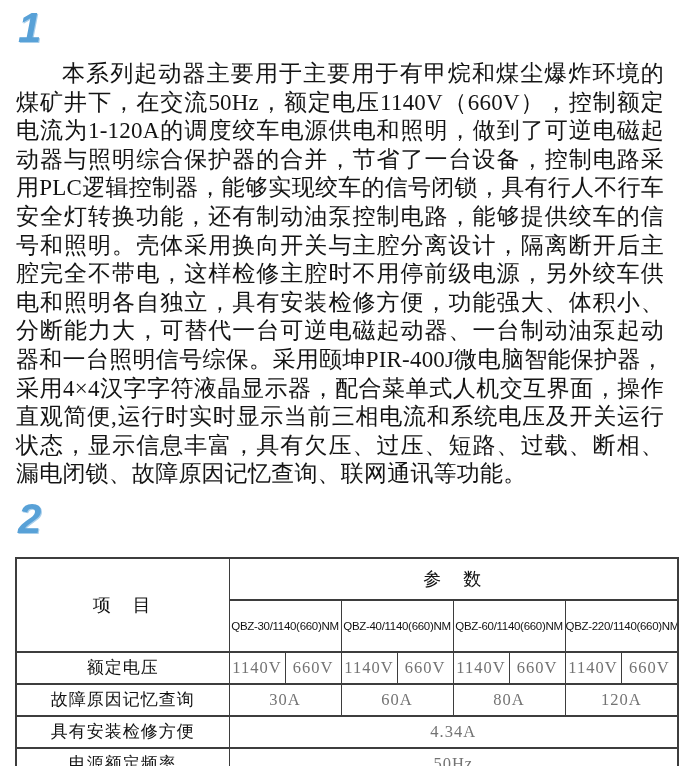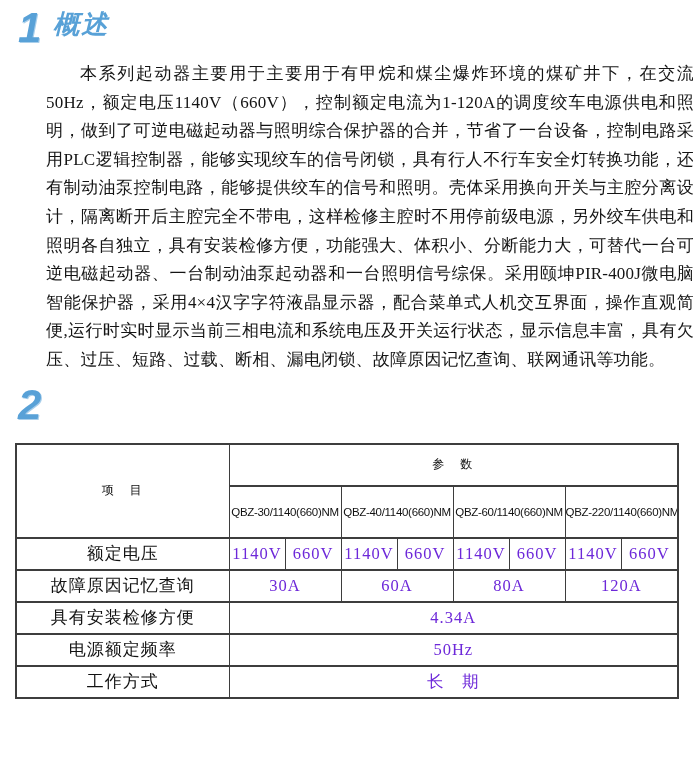--- a/index.html
+++ b/index.html
@@ -31,23 +31,23 @@
     font-style:italic;font-weight:600;
     font-size:26px;line-height:38px;
     color:#58a1d7;
     margin-left:12px;
     letter-spacing:2px;
   }
   .sec-head.second{margin-top:8px;height:46px;}
 
   
   .overview{
-    margin:4px 12px 0 46px;
+    margin:4px 12px 0 16px;
     width:648px;
-    font-size:17px;
+    font-size:23px;
     line-height:28.6px;
     text-align:justify;
     text-indent:2em;
     letter-spacing:0.2px;
     color:#141414;
   }
 
   
   table.spec{
     margin:14px 0 0 15px;
@@ -63,38 +63,37 @@
     vertical-align:middle;
     padding:0;
     font-weight:normal;
     overflow:hidden;
     white-space:nowrap;
   }
   tr.r-param{height:42px;}
   tr.r-models{height:52px;}
   tr.r-body{height:32px;}
   .cell-label{font-size:17px;letter-spacing:1px;color:#111;}
-  .cell-head{font-size:12px;letter-spacing:2px;color:#111;}
+  .cell-head{font-size:18px;letter-spacing:2px;color:#111;}
   .cell-model{
     font-family:"Liberation Sans", sans-serif;
     font-size:11.5px;
     letter-spacing:-0.3px;
     color:#111;
     margin-top:23px;
   }
-  .cell-val{font-size:16.5px;letter-spacing:1px;color:#6d28d9;}
+  .cell-val{font-size:16.5px;letter-spacing:1px;color:#737373;}
 </style>
 </head>
 <body>
 
 <div class="page">
 
   <div class="sec-head">
     <span class="sec-num">1</span>
-    <span class="sec-title">概述</span>
   </div>
 
   <p class="overview">本系列起动器主要用于主要用于有甲烷和煤尘爆炸环境的煤矿井下，在交流50Hz，额定电压1140V（660V），控制额定电流为1-120A的调度绞车电源供电和照明，做到了可逆电磁起动器与照明综合保护器的合并，节省了一台设备，控制电路采用PLC逻辑控制器，能够实现绞车的信号闭锁，具有行人不行车安全灯转换功能，还有制动油泵控制电路，能够提供绞车的信号和照明。壳体采用换向开关与主腔分离设计，隔离断开后主腔完全不带电，这样检修主腔时不用停前级电源，另外绞车供电和照明各自独立，具有安装检修方便，功能强大、体积小、分断能力大，可替代一台可逆电磁起动器、一台制动油泵起动器和一台照明信号综保。采用颐坤PIR-400J微电脑智能保护器，采用4×4汉字字符液晶显示器，配合菜单式人机交互界面，操作直观简便,运行时实时显示当前三相电流和系统电压及开关运行状态，显示信息丰富，具有欠压、过压、短路、过载、断相、漏电闭锁、故障原因记忆查询、联网通讯等功能。</p>
 
   <div class="sec-head second">
     <span class="sec-num">2</span>
   </div>
 
   <table class="spec">
     <colgroup>

